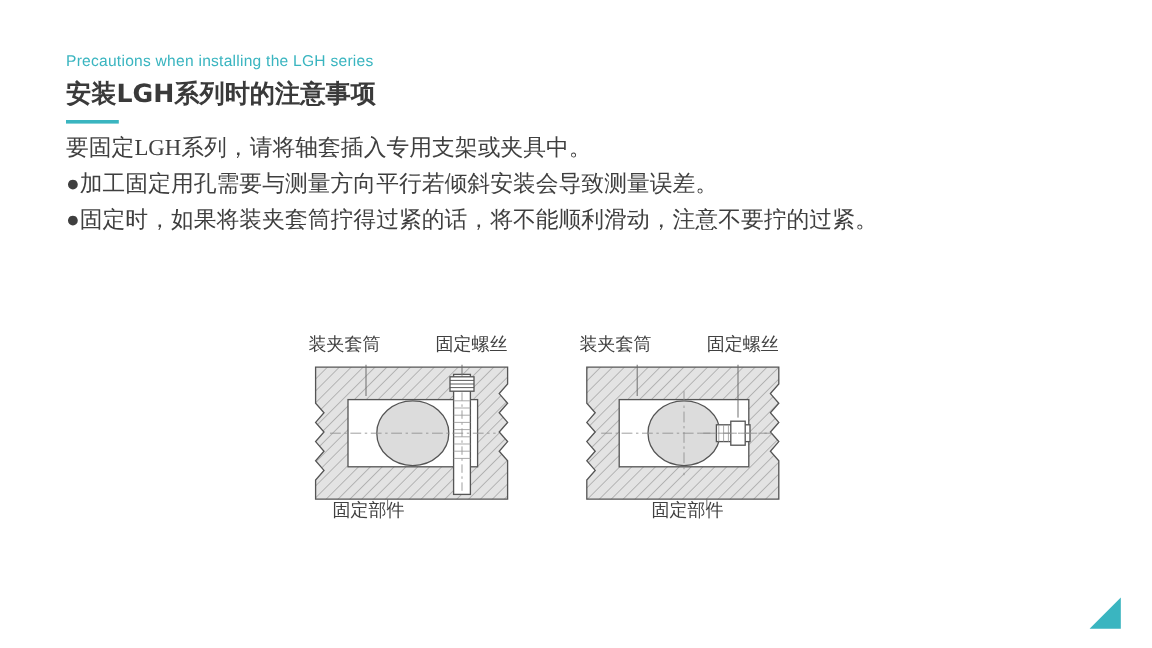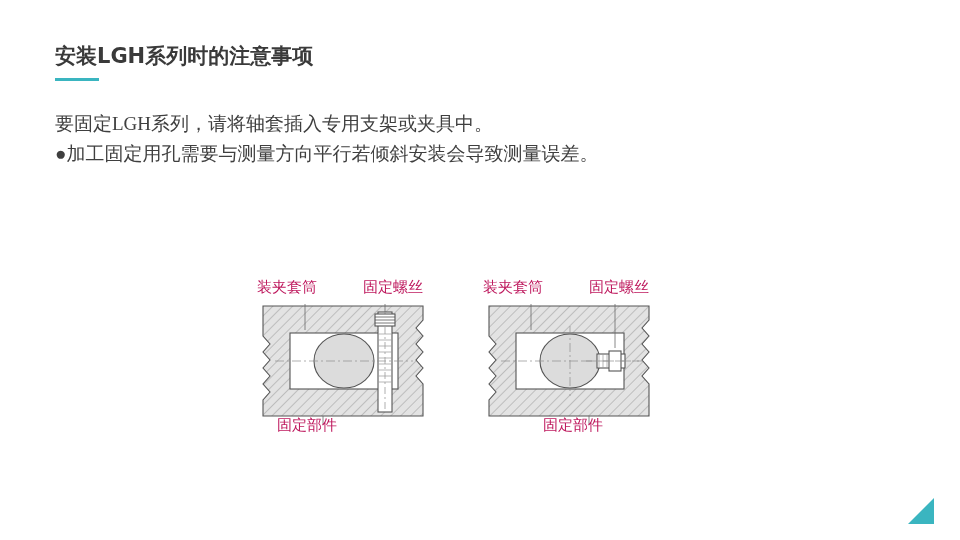--- a/index.html
+++ b/index.html
@@ -78,21 +78,21 @@
   .fig-labels-top {
     position: absolute;
     top: 0;
     left: 0;
     width: 480px;
     height: 26px;
   }
   .lbl {
     position: absolute;
     font-size: 15px;
-    color: #be185d;
+    color: #404040;
     font-family: "DejaVu Sans", "Liberation Sans", sans-serif;
     white-space: nowrap;
   }
   .lbl-a1 { left: 52px;  top: 10px; }
   .lbl-b1 { left: 158px; top: 10px; }
   .lbl-a2 { left: 278px; top: 10px; }
   .lbl-b2 { left: 384px; top: 10px; }
 
   .lbl-bottom1 { left: 72px;  top: 148px; }
   .lbl-bottom2 { left: 338px; top: 148px; }
@@ -135,27 +135,29 @@
     border-left: 26px solid transparent;
     border-bottom: 26px solid #3ab5c0;
   }
 </style>
 </head>
 <body>
 
 <div class="page">
 
   <div class="header">
+    <div class="eyebrow">Precautions when installing the LGH series</div>
     <div class="title">安装LGH系列时的注意事项</div>
     <div class="title-rule"></div>
   </div>
 
   <div class="body-text">
     <p>要固定LGH系列，请将轴套插入专用支架或夹具中。</p>
     <p>●加工固定用孔需要与测量方向平行若倾斜安装会导致测量误差。</p>
+    <p>●固定时，如果将装夹套筒拧得过紧的话，将不能顺利滑动，注意不要拧的过紧。</p>
   </div>
 
   <div class="figure">
 
     <div class="fig-labels-top">
       <div class="lbl lbl-a1">装夹套筒</div>
       <div class="lbl lbl-b1">固定螺丝</div>
       <div class="lbl lbl-a2">装夹套筒</div>
       <div class="lbl lbl-b2">固定螺丝</div>
     </div>

